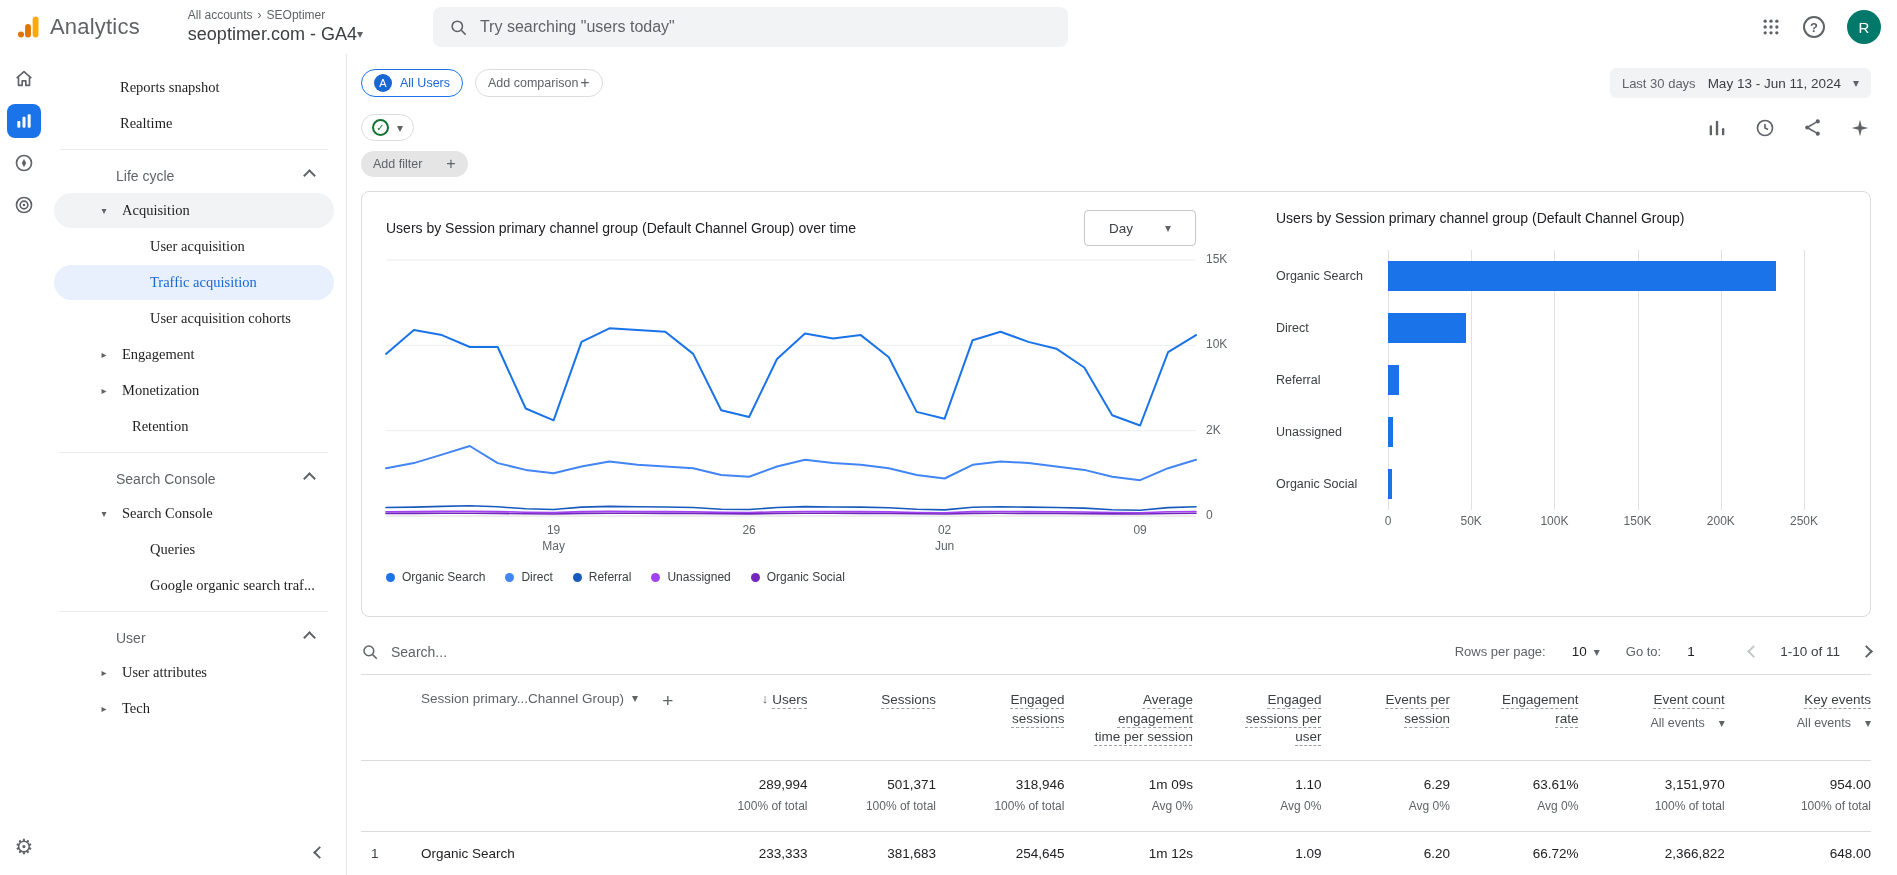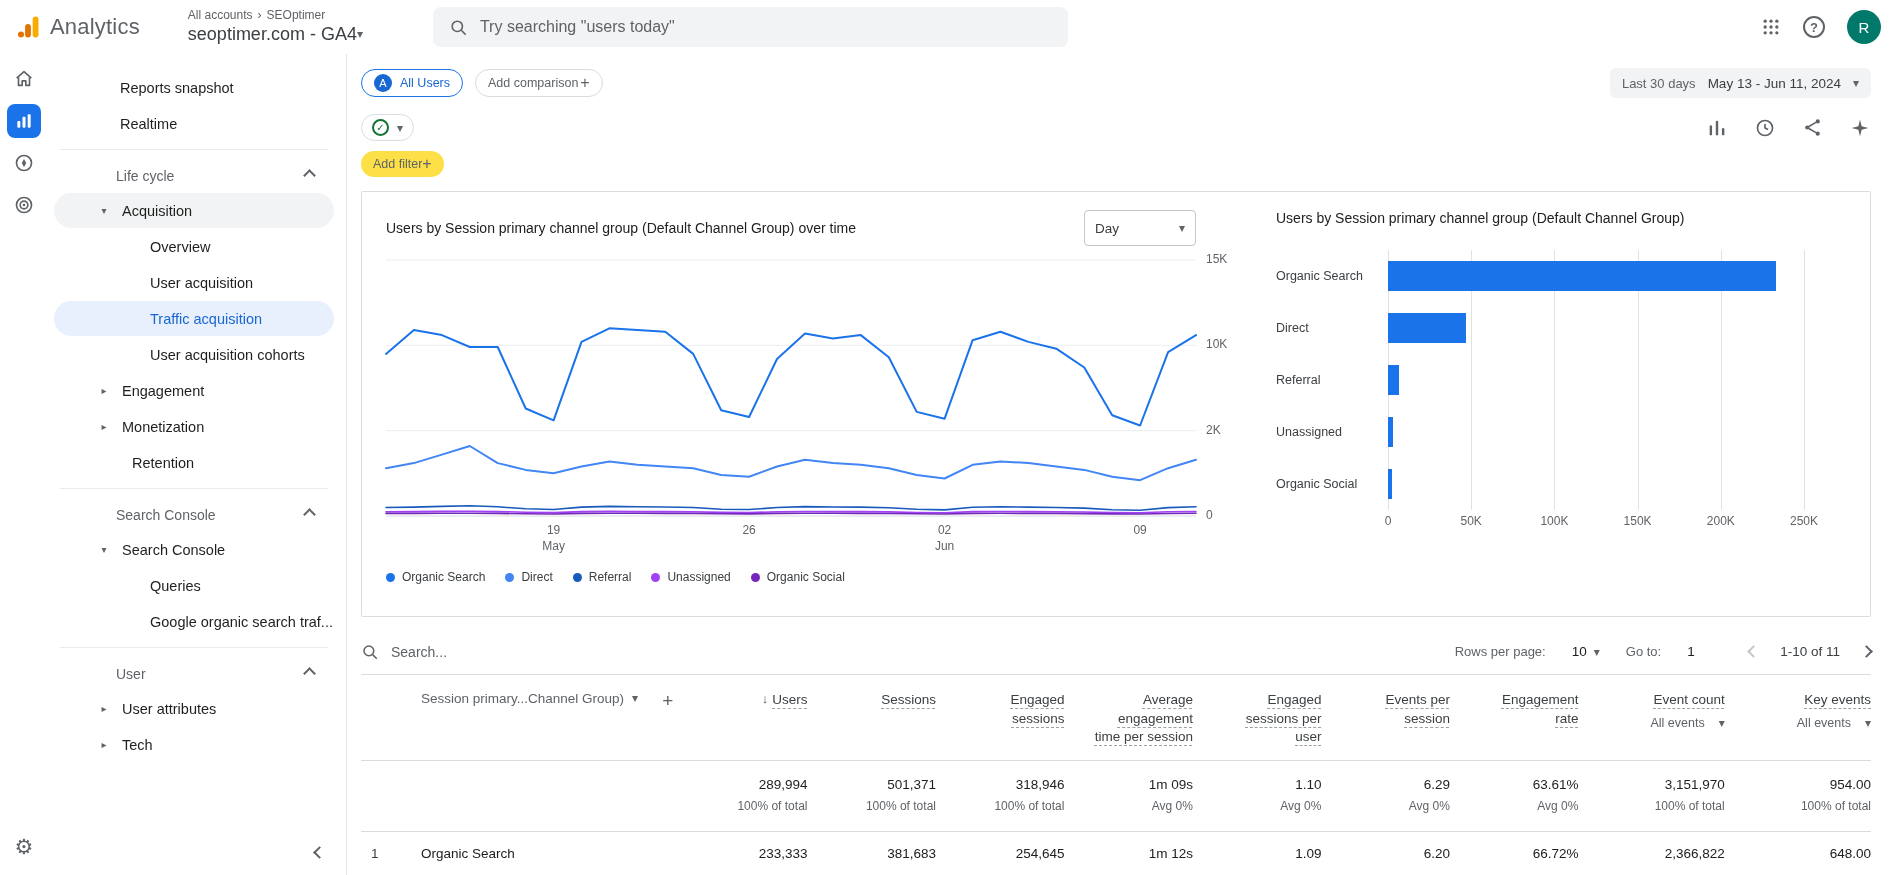--- a/index.html
+++ b/index.html
@@ -28,21 +28,21 @@
 
   
   .main-row{flex:1;display:flex;overflow:hidden;}
   .rail{flex:0 0 48px;display:flex;flex-direction:column;align-items:center;padding-top:8px;gap:8px;}
   .rail-btn{width:34px;height:34px;display:flex;align-items:center;justify-content:center;border-radius:8px;cursor:pointer;}
   .rail-btn.selected{background:#1a73e8;}
   .rail-gear{margin-top:auto;margin-bottom:16px;font-size:21px;color:#5f6368;cursor:pointer;}
 
   .sidenav{flex:0 0 299px;position:relative;padding:16px 12px 0 6px;border-right:1px solid #e4e6e8;}
   .nav-item{height:35px;margin-bottom:1px;display:flex;align-items:center;border-radius:18px;
-    font-size:14.5px;color:#1f1f1f;cursor:pointer;white-space:nowrap;}
+    font-size:14.5px;color:#1f1f1f;cursor:pointer;white-space:nowrap;font-family:Liberation Serif, serif;}
   .nav-item.top{padding-left:66px;}
   .nav-item.parent{padding-left:42px;gap:10px;}
   .nav-item.child{padding-left:96px;}
   .nav-item.plain{padding-left:78px;}
   .nav-item.selected{background:#e8f0fe;color:#1967d2;}
   .nav-item.activeparent{background:#f1f3f4;}
   .tri{font-size:10px;color:#5f6368;width:16px;text-align:center;}
   .nav-section{height:35px;display:flex;align-items:center;justify-content:space-between;
     padding:0 20px 0 62px;font-size:14px;color:#5f6368;cursor:pointer;}
   .nav-divider{height:1px;background:#e8eaed;margin:8px 6px;}
@@ -70,30 +70,30 @@
   .title-row{display:flex;align-items:center;margin-top:16px;gap:10px;}
   .report-title{font-size:22px;font-weight:400;color:#202124;}
   .check-pill{display:flex;align-items:center;gap:8px;border:1px solid #dadce0;border-radius:16px;
     padding:4px 10px;cursor:pointer;}
   .check-circle{width:17px;height:17px;border:2px solid #137333;border-radius:50%;color:#137333;
     font-size:10px;display:flex;align-items:center;justify-content:center;font-weight:bold;}
   .title-icons{margin-left:auto;display:flex;align-items:center;gap:26px;}
   .title-icons .icon-btn{cursor:pointer;display:flex;}
 
   .filter-row{margin-top:10px;}
-  .chip.addfilter{background:#fde047;border:none;color:#5f6368;gap:0;height:26px;display:inline-flex;}
+  .chip.addfilter{background:#e5e5e5;border:none;color:#5f6368;gap:24px;height:26px;display:inline-flex;}
 
   
-  .card{margin-top:14px;border:1px solid #dadce0;border-radius:2px;height:452px;display:flex;
+  .card{margin-top:14px;border:1px solid #dadce0;border-radius:8px;height:452px;display:flex;
     padding:18px 24px;}
   .line-section{flex:0 0 856px;display:flex;flex-direction:column;}
   .line-head{width:810px;display:flex;align-items:center;justify-content:space-between;}
   .chart-title{font-size:14px;color:#202124;}
   .day-select{width:112px;height:36px;border:1px solid #c4c7c5;border-radius:4px;display:flex;
-    align-items:center;justify-content:space-between;padding:0 10px;font-size:13.5px;color:#3c4043;cursor:pointer;}
+    align-items:center;justify-content:space-between;padding:0 24px;font-size:13.5px;color:#3c4043;cursor:pointer;}
   .line-plot-wrap{position:relative;width:856px;height:256px;margin-top:14px;}
   .line-plot-wrap svg{position:absolute;left:0;top:0;overflow:visible;}
   .y-label{position:absolute;left:820px;font-size:12px;color:#5f6368;}
   .x-labels{position:relative;width:810px;height:34px;margin-top:6px;}
   .x-label{position:absolute;transform:translateX(-50%);text-align:center;font-size:12px;
     color:#5f6368;line-height:1.35;}
   .legend{display:flex;gap:20px;margin-top:14px;align-items:center;}
   .legend-item{display:flex;align-items:center;gap:7px;cursor:pointer;}
   .legend-dot{width:9px;height:9px;border-radius:50%;}
   .legend-text{font-size:12px;color:#3c4043;}
@@ -243,21 +243,20 @@
       <div class="nav-divider"></div>
 
       <div class="nav-section">
         <span>Life cycle</span>
         <i class="chev up"></i>
       </div>
       <div class="nav-item parent activeparent">
         <span class="tri">▾</span>
         <span>Acquisition</span>
       </div>
-      <div class="nav-item child">Overview</div>
       <div class="nav-item child">User acquisition</div>
       <div class="nav-item child selected">Traffic acquisition</div>
       <div class="nav-item child">User acquisition cohorts</div>
       <div class="nav-item parent">
         <span class="tri">▸</span>
         <span>Engagement</span>
       </div>
       <div class="nav-item parent">
         <span class="tri">▸</span>
         <span>Monetization</span>

